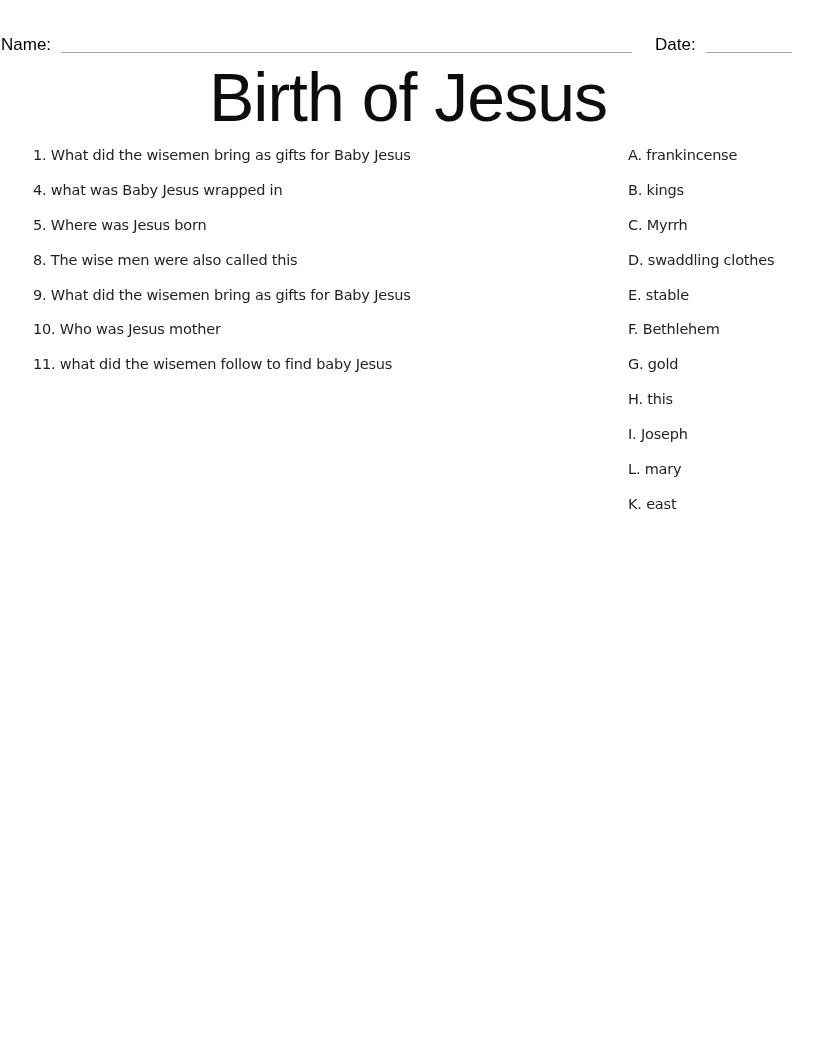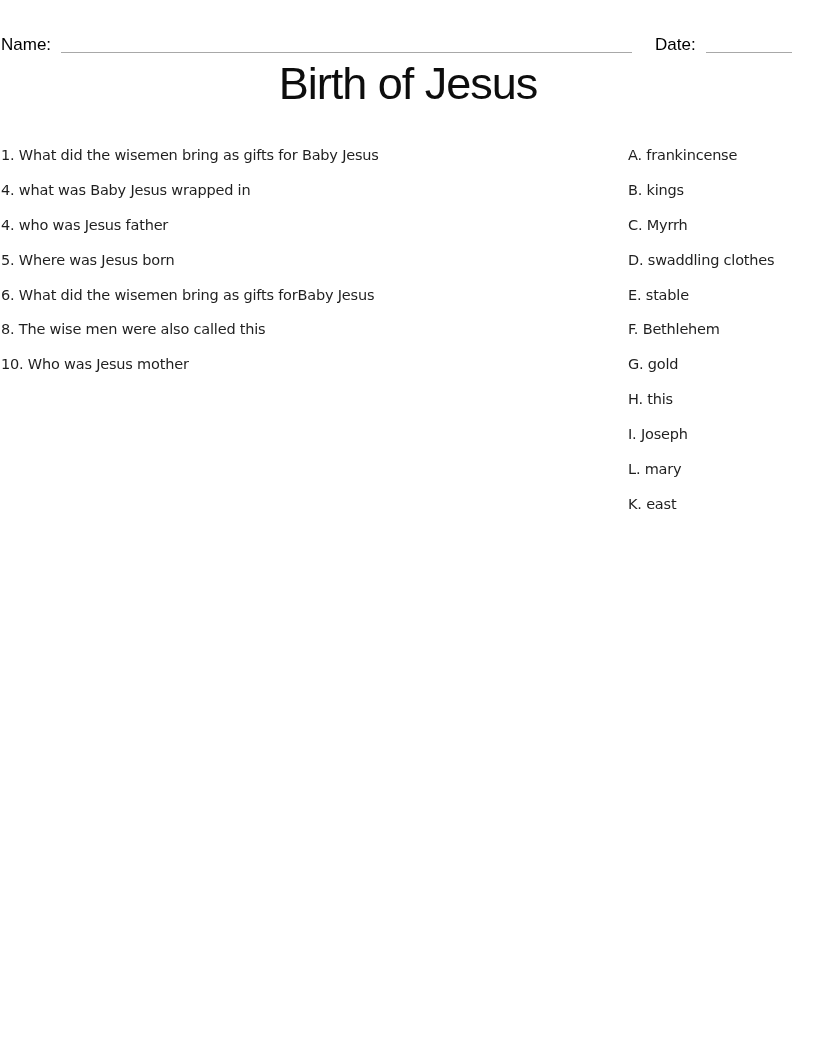--- a/index.html
+++ b/index.html
@@ -36,32 +36,32 @@
   .name-line { left: 61px; width: 571px; }
   .date-line { left: 706px; width: 86px; }
   
   .title {
     position: absolute;
     top: 24px;
     left: 0;
     width: 816px;
     text-align: center;
     font-family: "Liberation Sans", sans-serif;
-    font-size: 45px;
+    font-size: 68px;
     font-weight: 400;
     letter-spacing: -1px;
     color: #0d0d0d;
     white-space: nowrap;
   }
   
   .col {
     position: absolute;
     top: 104px;
   }
-  .questions-col { left: 1px; width: 590px; }
+  .questions-col { left: 1px; width: 590px; padding-left: 32px; }
   .answers-col { left: 628px; width: 210px; }
   .row {
     height: 34.9px;
     line-height: 34.9px;
     font-size: 14.5px;
     letter-spacing: -0.2px;
     color: #1f1f1f;
     white-space: nowrap;
   }
 </style>
@@ -73,25 +73,25 @@
   <span class="hdr-label name-label">Name:</span>
   <span class="write-line name-line"></span>
   <span class="hdr-label date-label">Date:</span>
   <span class="write-line date-line"></span>
 
   <div class="title">Birth of Jesus</div>
 
   <div class="col questions-col">
     <div class="row">1. What did the wisemen bring as gifts for Baby Jesus</div>
     <div class="row">4. what was Baby Jesus wrapped in</div>
-    <div class="row">4. who was Jesus father</div>
     <div class="row">5. Where was Jesus born</div>
-    <div class="row">6. What did the wisemen bring as gifts forBaby Jesus</div>
     <div class="row">8. The wise men were also called this</div>
+    <div class="row">9. What did the wisemen bring as gifts for Baby Jesus</div>
     <div class="row">10. Who was Jesus mother</div>
+    <div class="row">11. what did the wisemen follow to find baby Jesus</div>
   </div>
 
   <div class="col answers-col">
     <div class="row">A. frankincense</div>
     <div class="row">B. kings</div>
     <div class="row">C. Myrrh</div>
     <div class="row">D. swaddling clothes</div>
     <div class="row">E. stable</div>
     <div class="row">F. Bethlehem</div>
     <div class="row">G. gold</div>

